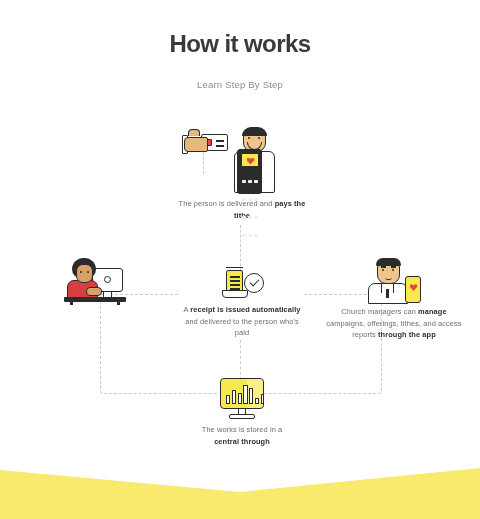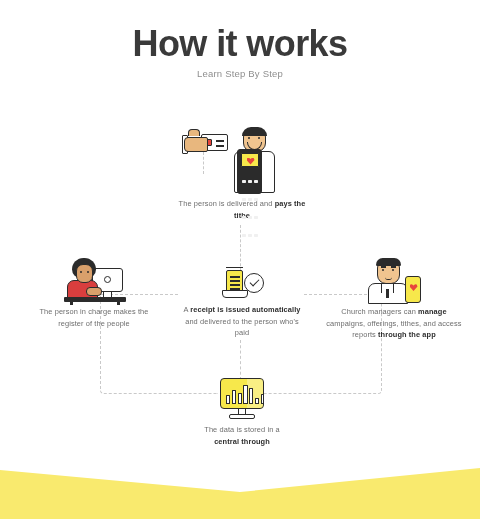--- a/index.html
+++ b/index.html
@@ -7,25 +7,25 @@
     width: 480px; height: 519px;
     background: #ffffff;
     font-family: "Liberation Sans", sans-serif;
     overflow: hidden;
   }
   .page { position: relative; width: 480px; height: 519px; background: #fff; }
 
   
   .header { position: absolute; top: 28px; left: 0; width: 480px; text-align: center; }
   .title {
-    font-size: 36px; font-weight: bold; color: #3a3a3a;
+    font-size: 24px; font-weight: bold; color: #3a3a3a;
     letter-spacing: -0.6px; line-height: 32px;
   }
   .subtitle {
-    margin-top: 8px; font-size: 9.5px; color: #8e8e8e;
+    margin-top: 19px; font-size: 9.5px; color: #8e8e8e;
     letter-spacing: 0.2px;
   }
 
   
   .dash-v {
     position: absolute; width: 0; border-left: 1px dashed #c9c9c9;
   }
   .dash-h {
     position: absolute; height: 0; border-top: 1px dashed #c9c9c9;
   }
@@ -334,24 +334,20 @@
         <div class="w-body"></div>
         <div class="w-head"></div>
         <div class="w-eye l"></div>
         <div class="w-eye r"></div>
         <div class="w-arm"></div>
         <div class="desk"></div>
         <div class="desk-leg l"></div>
         <div class="desk-leg r"></div>
       </div>
     </div>
-    <div class="cap">
-      <span>The person in charge makes the</span><br>
-      <span>register of the people</span>
-    </div>
   </div>
 
   <div class="step s4">
     <div class="art">
       <div class="mgr">
         <div class="m-body"></div>
         <div class="m-collar"></div>
         <div class="m-tie"></div>
         <div class="m-head"></div>
         <div class="m-hair"></div>
@@ -406,21 +402,21 @@
               <span style="height: 15.75px;"></span>
               <span style="height: 6.125px;"></span>
               <span style="height: 10.5px;"></span>
             </div>
         </div>
         <div class="sys-neck"></div>
         <div class="sys-base"></div>
       </div>
     </div>
     <div class="cap">
-      <span>The data is stored in a</span><br>
+      <span>The works is stored in a</span><br>
       <b>central through</b>
     </div>
   </div>
 
   <svg class="wave" viewBox="0 0 480 72" preserveAspectRatio="none">
     <polygon points="0,23 240,45 480,21 480,72 0,72" fill="#f9ea6e"></polygon>
   </svg>
 
 </div>
 

